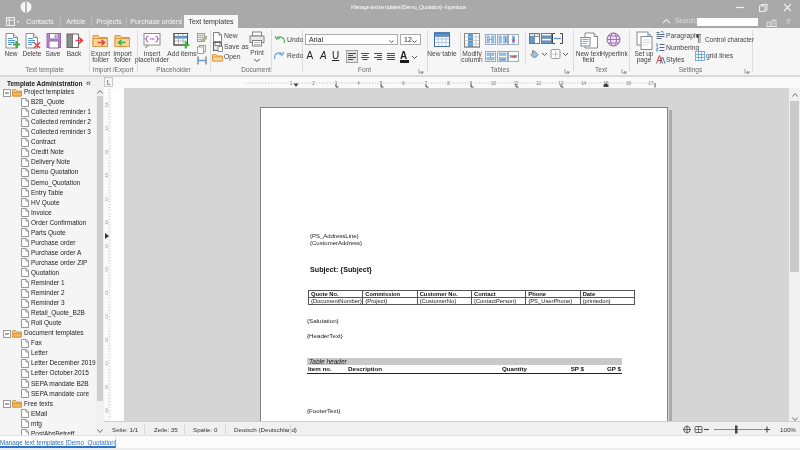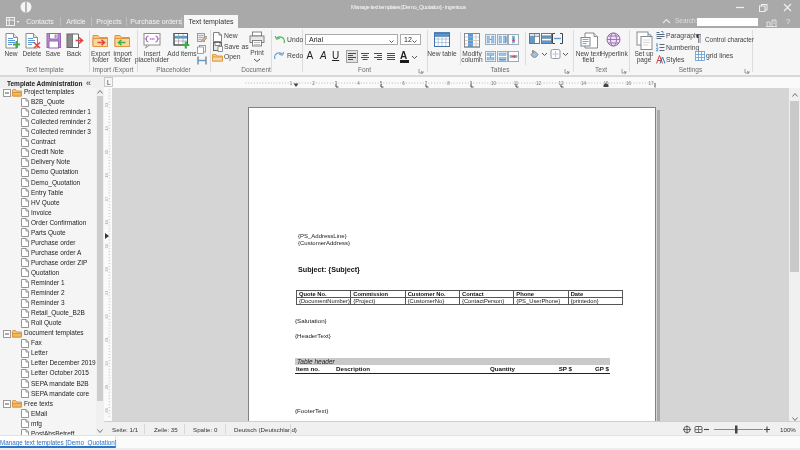--- a/index.html
+++ b/index.html
@@ -17,21 +17,21 @@
 .glabel { position:absolute; top:38px; height:9px; font-size:6.5px; color:#6a6a6a; text-align:center; }
 .blabel { position:absolute; font-size:6.6px; color:#444; text-align:center; line-height:6.2px; white-space:nowrap; }
 .slabel { position:absolute; font-size:6.8px; color:#444; white-space:nowrap; }
 .launcher { position:absolute; width:5px; height:5px; }
 
 #lpanelhead { left:0; top:76px; width:104px; height:12px; background:#f0f0f0; border-top:1px solid #d8d8d8; }
 #lpanel { left:0; top:88px; width:96px; height:347px; background:#f5f5f5; }
 #treescroll { left:96px; top:88px; width:8px; height:347px; background:#f0f0f0; }
 #vruler { left:104px; top:88px; width:8px; height:333px; background:#f8f8f8; border-right:1px solid #e0e0e0;}
 #hruler { left:104px; top:76px; width:696px; height:12px; background:#f8f8f8; border-top:1px solid #d8d8d8; }
-#docarea { left:112px; top:88px; width:677px; height:333px; background:#d5d5d5; overflow:hidden; }
+#docarea { left:124px; top:88px; width:677px; height:333px; background:#d5d5d5; overflow:hidden; }
 #vscroll { left:789px; top:88px; width:11px; height:333px; background:#f0f0f0;}
 #page { position:absolute; left:136px; top:19px; width:408px; height:330px; background:#fff; border:1px solid #828282; }
 #pageshadow { position:absolute; left:545px; top:22px; width:3px; height:327px; background:#aaaaaa; }
 .treerow { position:absolute; left:0; width:96px; height:10px; font-size:6.5px; color:#222; white-space:nowrap; }
 
 #statusbar { left:104px; top:421px; width:696px; height:14px; background:#f0f0f0; border-top:1px solid #cfcfcf; font-size:6.2px; color:#333; }
 #bottombar { left:0; top:435px; width:800px; height:13px; background:#fbfbfb; border-top:1px solid #e2e2e2; }
 #bottomtab { position:absolute; left:0; top:0; width:116px; height:12px; background:#fff; border-right:1px solid #e0e0e0; border-bottom:2px solid #2e74c8; color:#2e6fc0; font-size:6.3px; text-align:center; line-height:13px; white-space:nowrap;}
 #bottomstrip { left:0; top:448px; width:800px; height:2px; background:#ededed; }
 .sbsep { position:absolute; top:2px; height:10px; width:1px; background:#d8d8d8; }

